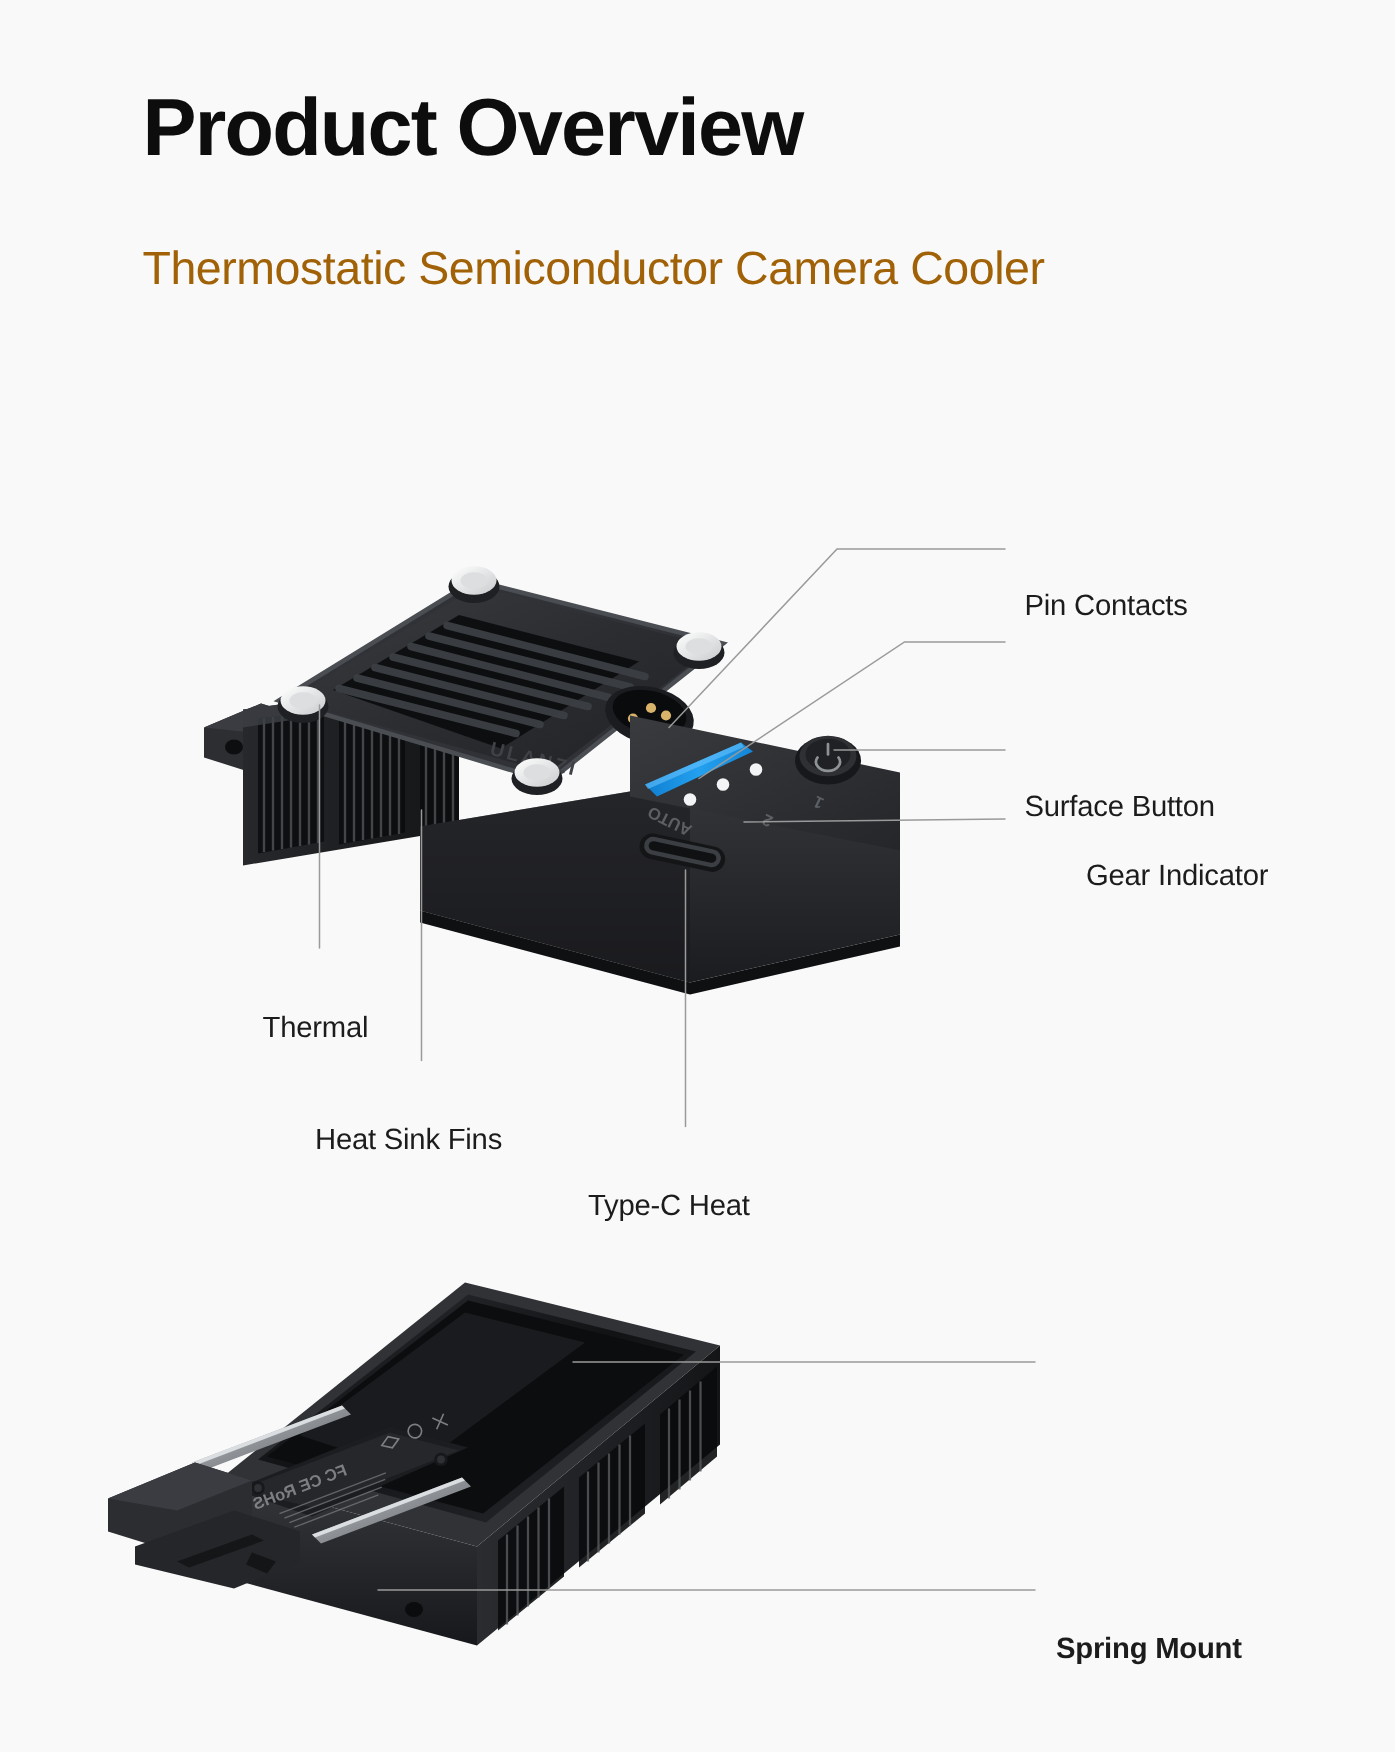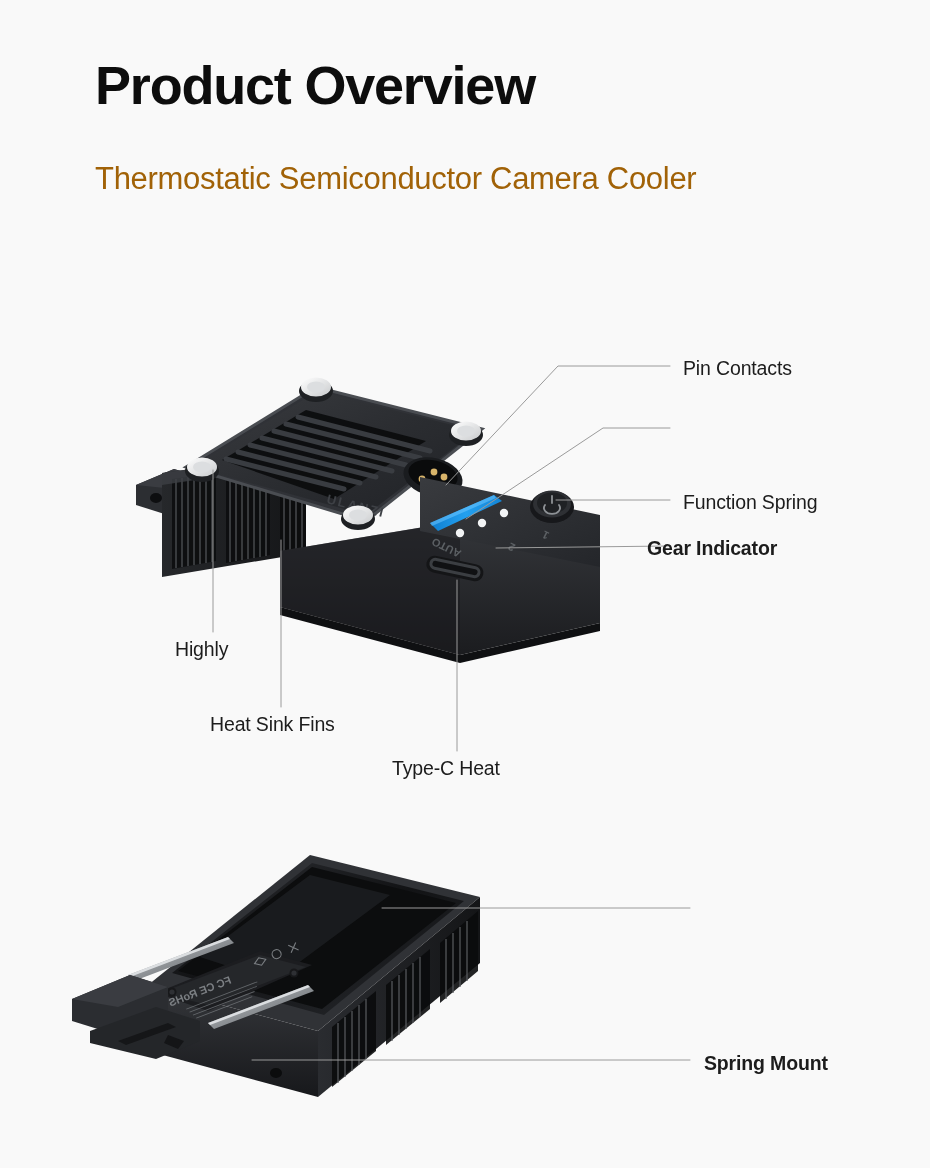--- a/index.html
+++ b/index.html
@@ -22,21 +22,21 @@
   .subtitle{
     position:absolute;left:95px;top:155px;
     font-size:31px;font-weight:400;letter-spacing:-0.3px;
     color:#a16207;line-height:1.55;
   }
 
   
   .label{
     position:absolute;
     font-size:19.5px;font-weight:400;letter-spacing:-0.15px;
-    color:#1c1c1c;line-height:1.52;white-space:pre-line;
+    color:#1c1c1c;line-height:1.52;white-space:pre-line;margin-top:36px;
   }
 
   
   .leaders{position:absolute;left:0;top:0;width:930px;height:1168px;pointer-events:none;}
 
   
   .device{position:absolute;}
   svg.dev{display:block;overflow:visible;}
 </style>
 </head>
@@ -333,25 +333,25 @@
 
       <polyline points="382,908 690,908"></polyline>
 
       <polyline points="252,1060 690,1060"></polyline>
     </g>
   </svg>
 
   <div class="label" style="left:683px;top:354px;">Pin Contacts</div>
 
 
-  <div class="label" style="left:683px;top:488px;">Function Spring</div>
-
-  <div class="label" style="left:647px;top:534px;font-weight:bold;">Gear Indicator</div>
-
-  <div class="label" style="left:175px;top:635px;">Highly</div>
+  <div class="label" style="left:683px;top:488px;">Surface Button</div>
+
+  <div class="label" style="left:724px;top:534px;">Gear Indicator</div>
+
+  <div class="label" style="left:175px;top:635px;">Thermal</div>
 
   <div class="label" style="left:210px;top:710px;">Heat Sink Fins</div>
 
   <div class="label" style="left:392px;top:754px;">Type-C Heat</div>
 
 
   <div class="label" style="left:704px;top:1049px;font-weight:bold;">Spring Mount</div>
 
 </div>
 

